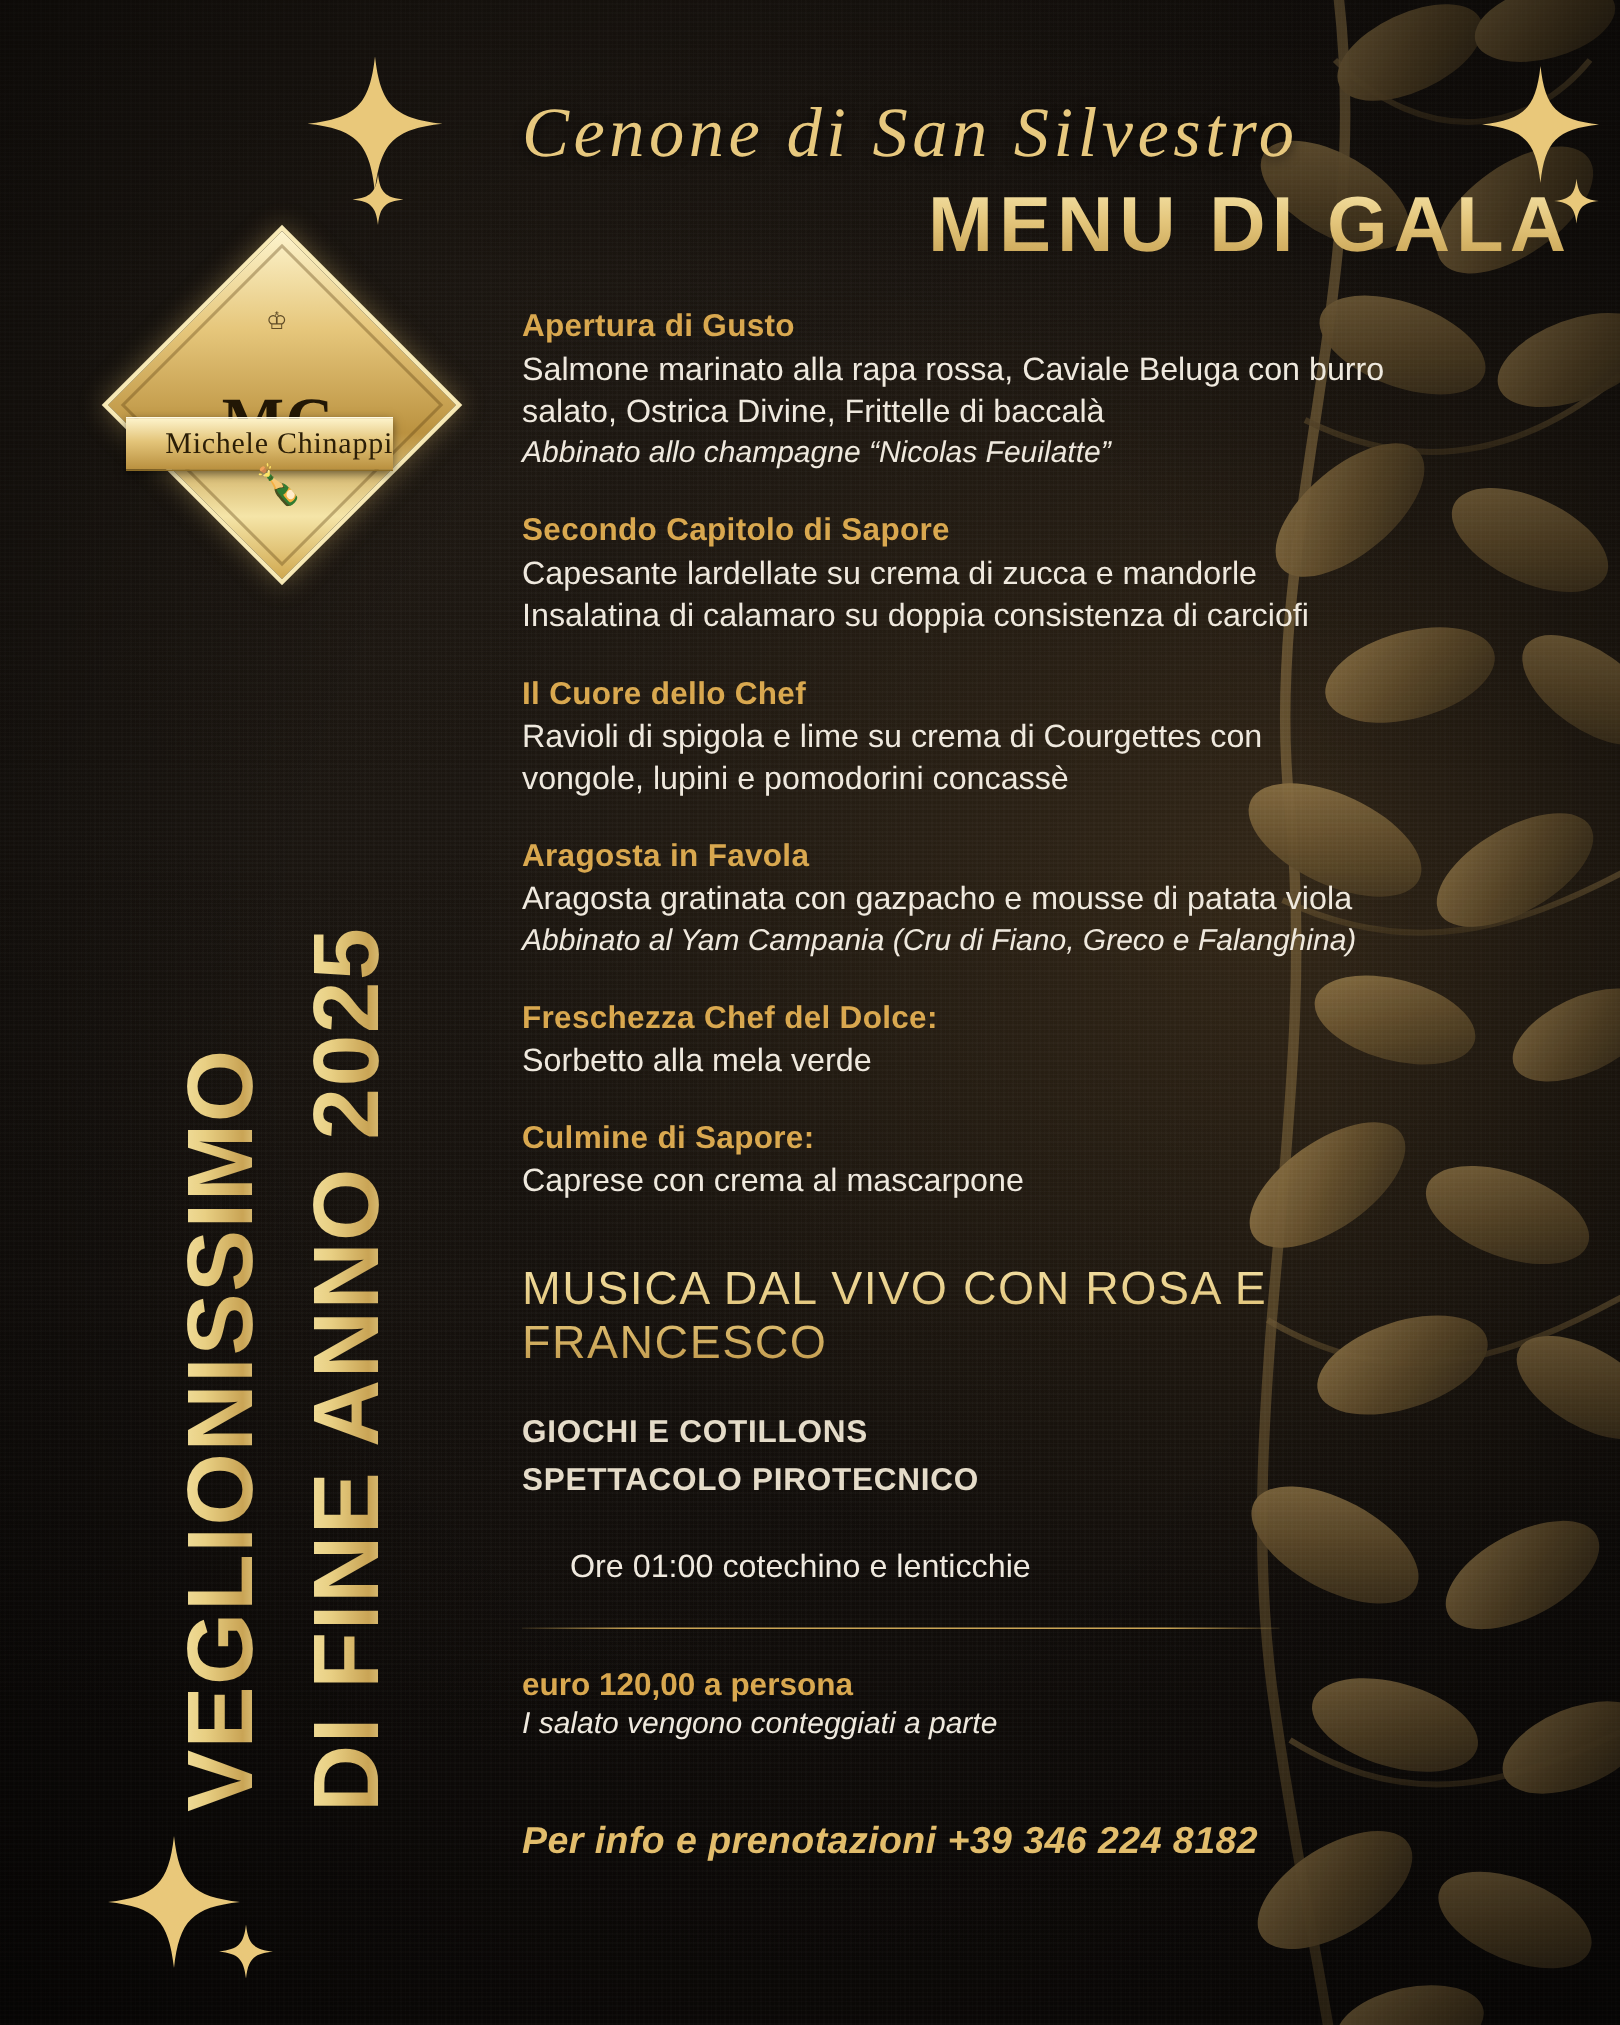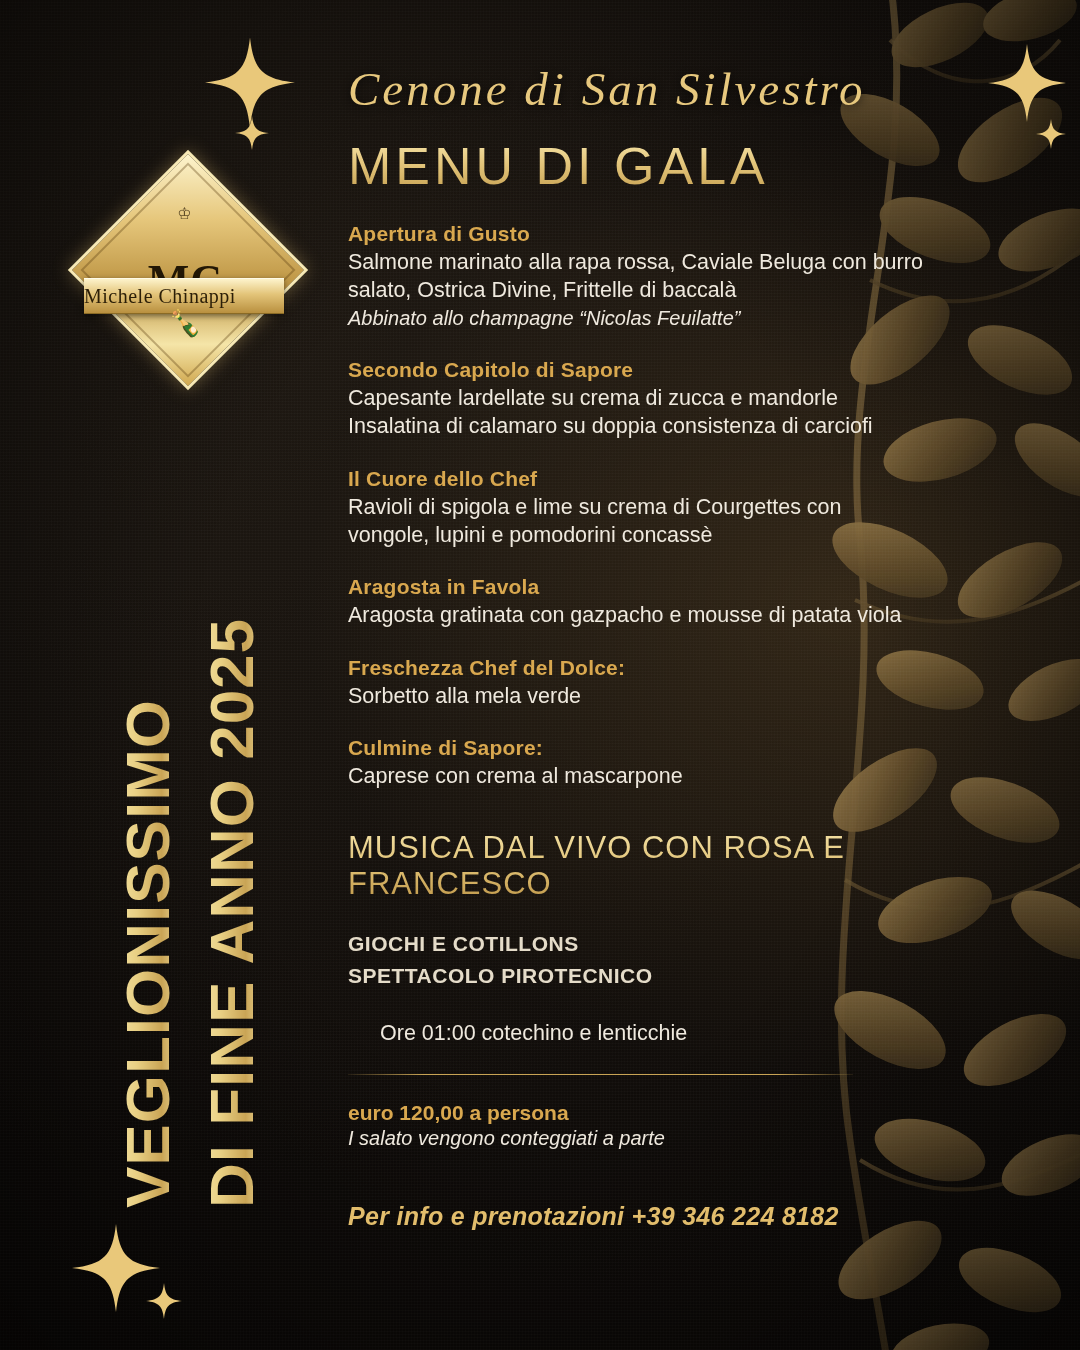--- a/index.html
+++ b/index.html
@@ -129,28 +129,28 @@
     font-size: 44px;
     letter-spacing: 1px;
     color: #221705;
     line-height: 1;
     margin-top: 26px;
   }
   .ribbon {
     position: absolute;
     left: 6px;
     top: 118px;
-    width: 200px;
+    width: 178px;
     height: 34px;
     background: linear-gradient(180deg, #fdf3cb 0%, #e3c479 45%, #b9903f 100%);
     border-top: 1px solid #fffbe8;
     border-bottom: 1px solid #8a6a25;
     display: flex;
     align-items: center;
-    justify-content: flex-start;
+    justify-content: flex-end;
     box-shadow: 0 2px 6px rgba(0,0,0,0.5);
   }
   .ribbon span {
     font-family: "Liberation Serif", serif;
     font-size: 20px;
     color: #2b1e07;
     letter-spacing: 0.5px;
   }
   .glasses {
     position: absolute;
@@ -184,29 +184,30 @@
     font-family: "Liberation Serif", serif;
     font-style: italic;
     font-size: 47px;
     letter-spacing: 3px;
     color: #e7c87e;
     margin-top: 62px;
     text-shadow: 0 2px 8px rgba(0,0,0,0.6);
   }
   .gala-title {
     font-size: 52px;
-    font-weight: normal;
+    font-weight: bold;
     letter-spacing: 4px;
     color: #e9c87a;
-    margin-top: 20px;
+    margin-top: 4px;
     background: linear-gradient(180deg, #f7e7ae 0%, #e4c67c 45%, #c39d4d 100%);
     -webkit-background-clip: text;
     background-clip: text;
     -webkit-text-fill-color: transparent;
     color: transparent;
+    text-align: right;
   }
 
   .course {
     margin-top: 26px;
   }
   .course-title {
     font-size: 21px;
     font-weight: bold;
     color: #d9a84f;
     letter-spacing: 0.2px;
@@ -386,20 +387,21 @@
 
     <div class="course">
       <div class="course-title">Il Cuore dello Chef</div>
       <div class="course-line">Ravioli di spigola e lime su crema di Courgettes con</div>
       <div class="course-line">vongole, lupini e pomodorini concassè</div>
     </div>
 
     <div class="course">
       <div class="course-title">Aragosta in Favola</div>
       <div class="course-line">Aragosta gratinata con gazpacho e mousse di patata viola</div>
+      <div class="course-pairing">Abbinato al Yam Campania  (Cru di Fiano, Greco e Falanghina)</div>
     </div>
 
     <div class="course">
       <div class="course-title">Freschezza Chef del Dolce:</div>
       <div class="course-line">Sorbetto alla mela verde</div>
     </div>
 
     <div class="course">
       <div class="course-title">Culmine di Sapore:</div>
       <div class="course-line">Caprese con crema al mascarpone</div>

